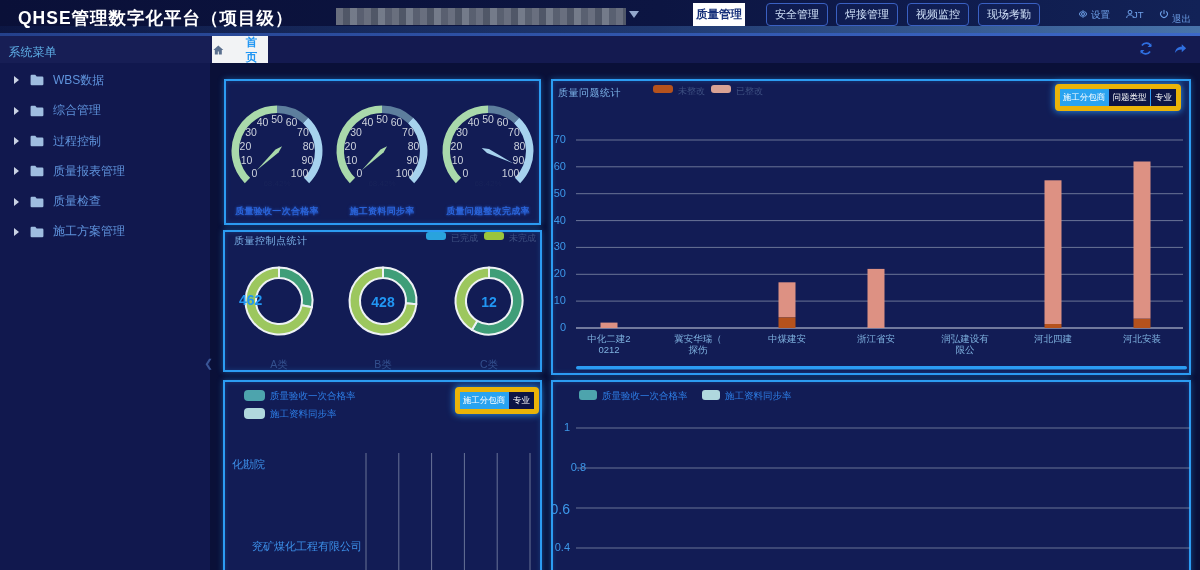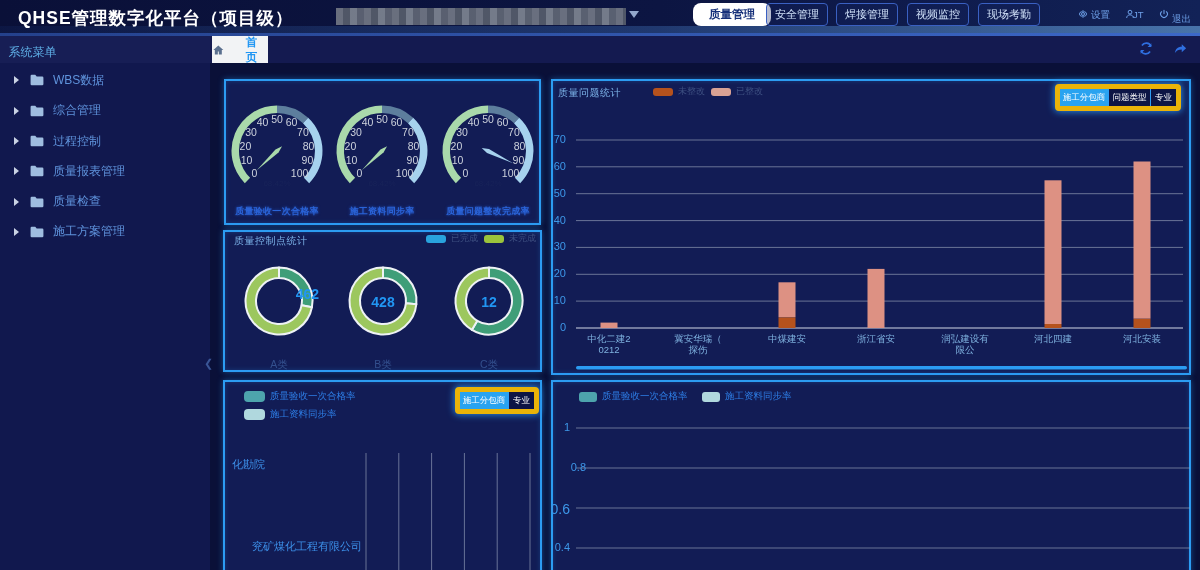--- a/index.html
+++ b/index.html
@@ -6,38 +6,38 @@
  font-family:"Liberation Sans",sans-serif;background:#0a1038}
 .abs{position:absolute}
 .panel{position:absolute;background:#121c55;border:2px solid #2c9cf2;box-shadow:0 0 6px rgba(40,150,240,.45),inset 0 0 5px rgba(40,150,240,.25)}
 .ptitle{position:absolute;font-size:10px;color:#7db4ea;letter-spacing:.5px}
 .btngrp{position:absolute;display:flex;border:5px solid #eab308;border-radius:4px;
  box-shadow:0 0 7px 1px rgba(41,150,240,.85);overflow:hidden;height:27px;background:#0d1545}
 .btngrp span{display:flex;align-items:center;justify-content:center;font-size:8.5px;
  color:#fff;white-space:nowrap;overflow:hidden;border-right:1px solid #2e9df5}
 .btngrp span:last-child{border-right:none}
 .btngrp span.on{background:#29a3f0}
-.leg{position:absolute;display:flex;align-items:center;font-size:9px}
+.leg{position:absolute;display:flex;align-items:flex-start;font-size:9px}
 .sw{width:20px;height:8px;border-radius:3px;margin-right:5px}
 .hbtn{position:absolute;top:3px;height:23px;width:62px;border-radius:4px;
  border:1px solid #3a60c2;color:#cfe0f8;font-size:11px;display:flex;
  align-items:center;justify-content:center;background:rgba(20,35,100,.3)}
 .menu{position:absolute;left:0;width:210px;display:flex;align-items:center}
 .menu .car{width:0;height:0;border-left:5.5px solid #c9d2e4;border-top:4px solid transparent;
  border-bottom:4px solid transparent;margin-left:14px}
 .menu .txt{color:#5f93dc;font-size:12px;margin-left:9px}
 </style></head>
 <body>
 
 <div class="abs" style="left:0;top:0;width:1200px;height:33px;background:linear-gradient(90deg,#0a1038 0%,#0c1542 55%,#122257 100%)"></div>
 <div class="abs" style="left:0;top:26px;width:1200px;height:7px;background:linear-gradient(90deg,rgba(30,70,150,.12) 0%,rgba(65,115,185,.38) 55%,rgba(105,165,220,.62) 100%)"></div>
 <div class="abs" style="left:18px;top:6px;font-size:17.5px;font-weight:bold;color:#fff;letter-spacing:1px">QHSE管理数字化平台（项目级）</div>
 <div class="abs" style="left:336px;top:8px;width:290px;height:17px;background:repeating-linear-gradient(90deg,#81868f 0 7px,#626872 7px 14px,#8f959d 14px 21px,#6d737d 21px 28px);opacity:.8;filter:blur(.4px)"></div>
 <div class="abs" style="left:629px;top:11px;width:0;height:0;border-top:7px solid #93a7cc;border-left:5.5px solid transparent;border-right:5.5px solid transparent"></div>
-<div class="abs" style="left:693px;top:3px;width:78px;height:23px;background:#fff;border-radius:8px;color:#16307a;font-size:11.5px;font-weight:bold;display:flex;align-items:center;justify-content:center">质量管理</div>
+<div class="abs" style="left:693px;top:3px;width:52px;height:23px;background:#fff;border-radius:0;color:#16307a;font-size:11.5px;font-weight:bold;display:flex;align-items:center;justify-content:center">质量管理</div>
 <div class="hbtn" style="left:766px">安全管理</div>
 <div class="hbtn" style="left:836px">焊接管理</div>
 <div class="hbtn" style="left:907px">视频监控</div>
 <div class="hbtn" style="left:978px">现场考勤</div>
 
 <svg class="abs" style="left:1078px;top:9px" width="10" height="10" viewBox="0 0 24 24">
  <path fill="none" stroke="#6ea0e8" stroke-width="2.4" d="M12 8.5a3.5 3.5 0 1 0 0 7 3.5 3.5 0 0 0 0-7Zm8.5 3.5-1.8-4-3-1.2L12 4.2 8.3 6.8l-3 1.2-1.8 4 1.8 4 3 1.2 3.7 2.6 3.7-2.6 3-1.2Z"></path>
 </svg>
 <div class="abs" style="left:1091px;top:9px;font-size:9.5px;color:#6ea0e8">设置</div>
 <svg class="abs" style="left:1125px;top:9px" width="10" height="10" viewBox="0 0 24 24">
@@ -177,21 +177,21 @@
     <span style="color:#3d4f80">未完成</span>
   </div>
 <svg class="abs" style="left:223px;top:230px" width="319" height="142" viewBox="0 0 319 142">
 <path d="M56.00 37.50 A33.5 33.5 0 0 1 88.91 77.28 L78.59 75.31 A23 23 0 0 0 56.00 48.00 Z" fill="#3f9e78" stroke="#eef2f5" stroke-width="2.0" stroke-linejoin="round"></path>
 <path d="M88.91 77.28 A33.5 33.5 0 1 1 56.00 37.50 L56.00 48.00 A23 23 0 1 0 78.59 75.31 Z" fill="#9cc75e" stroke="#eef2f5" stroke-width="2.0" stroke-linejoin="round"></path>
 <path d="M160.00 37.50 A33.5 33.5 0 0 1 193.35 74.15 L182.90 73.16 A23 23 0 0 0 160.00 48.00 Z" fill="#3f9e78" stroke="#eef2f5" stroke-width="2.0" stroke-linejoin="round"></path>
 <path d="M193.35 74.15 A33.5 33.5 0 1 1 160.00 37.50 L160.00 48.00 A23 23 0 1 0 182.90 73.16 Z" fill="#9cc75e" stroke="#eef2f5" stroke-width="2.0" stroke-linejoin="round"></path>
 <path d="M266.00 37.50 A33.5 33.5 0 1 1 248.95 99.83 L254.29 90.80 A23 23 0 1 0 266.00 48.00 Z" fill="#3f9e78" stroke="#eef2f5" stroke-width="2.0" stroke-linejoin="round"></path>
 <path d="M248.95 99.83 A33.5 33.5 0 0 1 266.00 37.50 L266.00 48.00 A23 23 0 0 0 254.29 90.80 Z" fill="#9cc75e" stroke="#eef2f5" stroke-width="2.0" stroke-linejoin="round"></path>
 </svg>
-<div class="abs" style="left:239px;top:286px;width:80px;text-align:right;font-size:14px;font-weight:bold;color:#2196f3">462</div>
+<div class="abs" style="left:239px;top:292px;width:80px;text-align:left;font-size:14px;font-weight:bold;color:#2196f3">462</div>
 <div class="abs" style="left:343px;top:294px;width:80px;text-align:center;font-size:14px;font-weight:bold;color:#2196f3">428</div>
 <div class="abs" style="left:449px;top:294px;width:80px;text-align:center;font-size:14px;font-weight:bold;color:#2196f3">12</div>
 <div class="abs" style="left:249px;top:358px;width:60px;text-align:center;font-size:10.5px;color:#33508e">A类</div>
 <div class="abs" style="left:353px;top:358px;width:60px;text-align:center;font-size:10.5px;color:#33508e">B类</div>
 <div class="abs" style="left:459px;top:358px;width:60px;text-align:center;font-size:10.5px;color:#33508e">C类</div>
 <div class="panel" style="left:223px;top:380px;width:319px;height:200px"></div>
 <div class="leg" style="left:244px;top:390px;font-size:9.5px">
     <span class="sw" style="background:#4da4ad;width:21px;height:11px;border-radius:4px"></span>
     <span style="color:#2e7fe8">质量验收一次合格率</span>
   </div>

